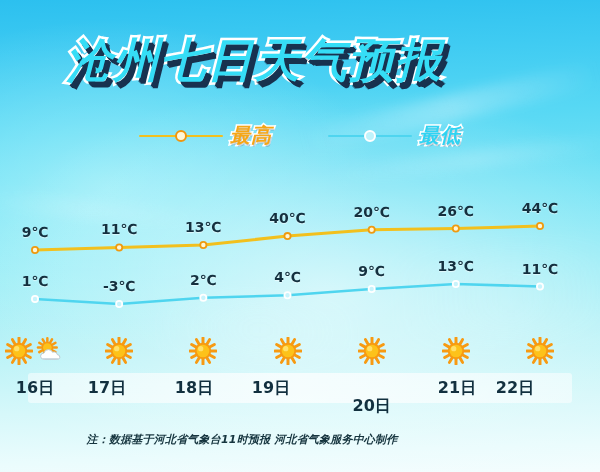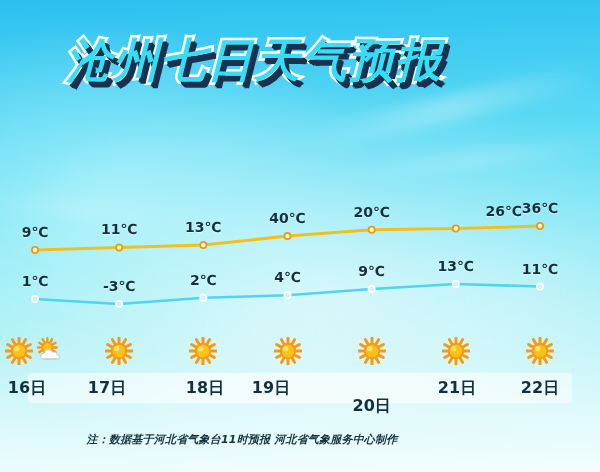--- a/index.html
+++ b/index.html
@@ -195,20 +195,36 @@
   <div class="streak s1"></div>
   <div class="streak s2"></div>
   <div class="streak s3"></div>
   <div class="streak s4"></div>
   <div class="streak s5"></div>
 
   <div id="title-wrap">
     <span id="poster-title">沧州七日天气预报</span>
   </div>
 
+  <div id="legend">
+    <div class="legend-item legend-hi">
+      <span class="legend-line">
+        <span class="bar"></span>
+        <span class="dot"></span>
+      </span>
+      <span class="legend-label">最高</span>
+    </div>
+    <div class="legend-item legend-lo">
+      <span class="legend-line">
+        <span class="bar"></span>
+        <span class="dot"></span>
+      </span>
+      <span class="legend-label">最低</span>
+    </div>
+  </div>
 
   <div id="chart">
     <svg id="chart-svg" width="600" height="140" viewBox="0 0 600 140">
         <polyline points="35,70 119.16666666666667,67.47368421052632 203.33333333333334,64.94736842105263 287.5,56.10526315789474 371.6666666666667,49.78947368421053 455.8333333333333,48.526315789473685 540,46" fill="none" stroke="#f2c01e" stroke-width="3" stroke-linejoin="round" stroke-linecap="round"></polyline>
         <polyline points="35,119 119.16666666666667,124 203.33333333333334,117.75 287.5,115.25 371.6666666666667,109 455.8333333333333,104 540,106.5" fill="none" stroke="#4fd5ef" stroke-width="2.6" stroke-linejoin="round" stroke-linecap="round"></polyline>
         <circle cx="35" cy="70" r="3.1" fill="#fff6d4" stroke="#ef9a10" stroke-width="1.8"></circle>
         <circle cx="119.16666666666667" cy="67.47368421052632" r="3.1" fill="#fff6d4" stroke="#ef9a10" stroke-width="1.8"></circle>
         <circle cx="203.33333333333334" cy="64.94736842105263" r="3.1" fill="#fff6d4" stroke="#ef9a10" stroke-width="1.8"></circle>
         <circle cx="287.5" cy="56.10526315789474" r="3.1" fill="#fff6d4" stroke="#ef9a10" stroke-width="1.8"></circle>
         <circle cx="371.6666666666667" cy="49.78947368421053" r="3.1" fill="#fff6d4" stroke="#ef9a10" stroke-width="1.8"></circle>
@@ -226,23 +242,23 @@
         <div class="temp-label" style="left: 35px; top: 44px;">9℃</div>
         <div class="temp-label" style="left: 35px; top: 93px;">1℃</div>
         <div class="temp-label" style="left: 119.167px; top: 41.4737px;">11℃</div>
         <div class="temp-label" style="left: 119.167px; top: 98px;">-3℃</div>
         <div class="temp-label" style="left: 203.333px; top: 38.9474px;">13℃</div>
         <div class="temp-label" style="left: 203.333px; top: 91.75px;">2℃</div>
         <div class="temp-label" style="left: 287.5px; top: 30.1053px;">40℃</div>
         <div class="temp-label" style="left: 287.5px; top: 89.25px;">4℃</div>
         <div class="temp-label" style="left: 371.667px; top: 23.7895px;">20℃</div>
         <div class="temp-label" style="left: 371.667px; top: 83px;">9℃</div>
-        <div class="temp-label" style="left: 455.833px; top: 22.5263px; margin-left: 48px;">26℃</div>
+        <div class="temp-label" style="left: 455.833px; top: 22.5263px;">26℃</div>
         <div class="temp-label" style="left: 455.833px; top: 78px;">13℃</div>
-        <div class="temp-label" style="left: 540px; top: 20px;">36℃</div>
+        <div class="temp-label" style="left: 540px; top: 20px;">44℃</div>
         <div class="temp-label" style="left: 540px; top: 80.5px;">11℃</div>
       </div>
   </div>
 
   <div id="icons-row">
       <div class="icon-cell" style="left: 35px;">
         <span style="display: inline-flex;">
           <svg width="28" height="28" viewBox="0 0 32 32">
             <g fill="#f79a12">
               <line x1="25.5" y1="16.0" x2="31.0" y2="16.0" stroke="#f79a12" stroke-width="3.4" stroke-linecap="round"></line>
@@ -424,23 +440,23 @@
             <circle cx="16" cy="16" r="9.4" fill="#f79a12"></circle>
             <circle cx="16" cy="16" r="7.2" fill="#fdc21a"></circle>
             <circle cx="13.4" cy="13.4" r="3" fill="#ffe06a"></circle>
           </svg>
         </span>
       </div>
     </div>
 
   <div id="dates-band"></div>
   <div id="dates-labels">
-      <div class="date-label" style="left: 27px; top: 378px; position: absolute;">16日</div>
+      <div class="date-label" style="left: 35px; top: 378px; position: absolute;">16日</div>
       <div class="date-label" style="left: 107px; top: 378px; position: absolute;">17日</div>
-      <div class="date-label" style="left: 205px; top: 378px; position: absolute;">18日</div>
+      <div class="date-label" style="left: 194px; top: 378px; position: absolute;">18日</div>
       <div class="date-label" style="left: 271px; top: 378px; position: absolute;">19日</div>
       <div class="date-label" style="left: 371.667px; top: 396px; position: absolute;">20日</div>
       <div class="date-label" style="left: 457px; top: 378px; position: absolute;">21日</div>
-      <div class="date-label" style="left: 540px; top: 378px; position: absolute;">22日</div>
+      <div class="date-label" style="left: 515px; top: 378px; position: absolute;">22日</div>
     </div>
 
   <div id="footnote">注：数据基于河北省气象台11时预报 河北省气象服务中心制作</div>
 </div>
 
 </body></html>

